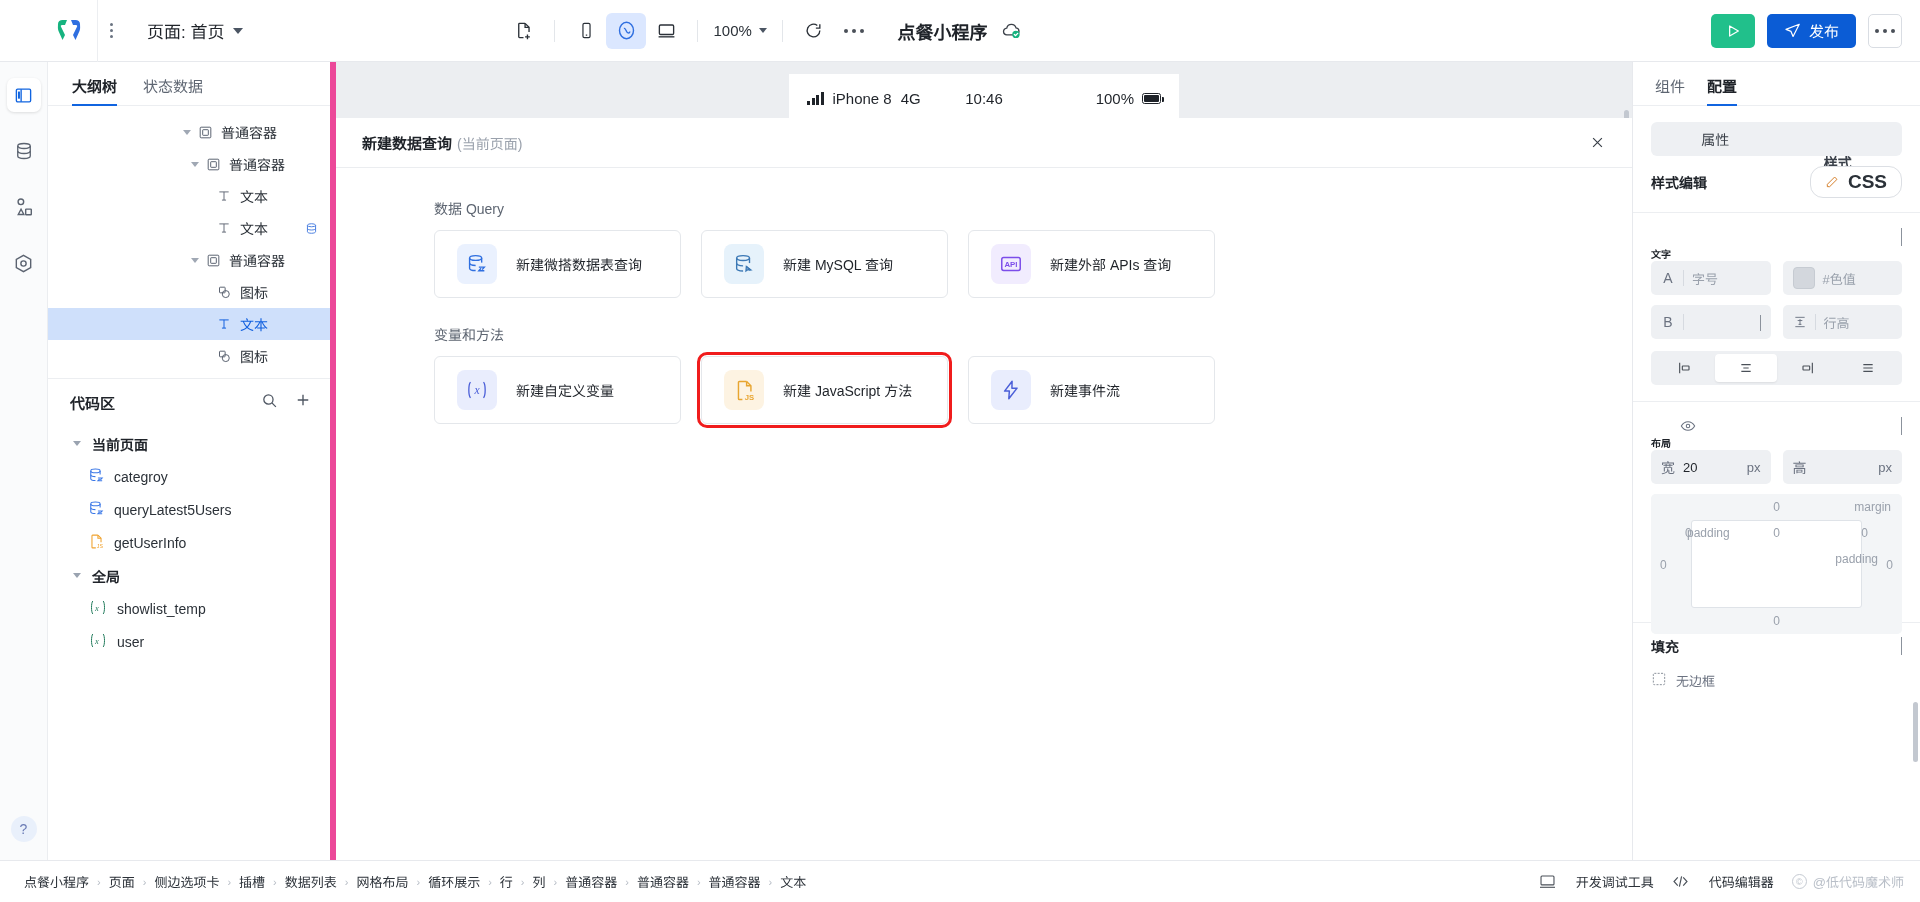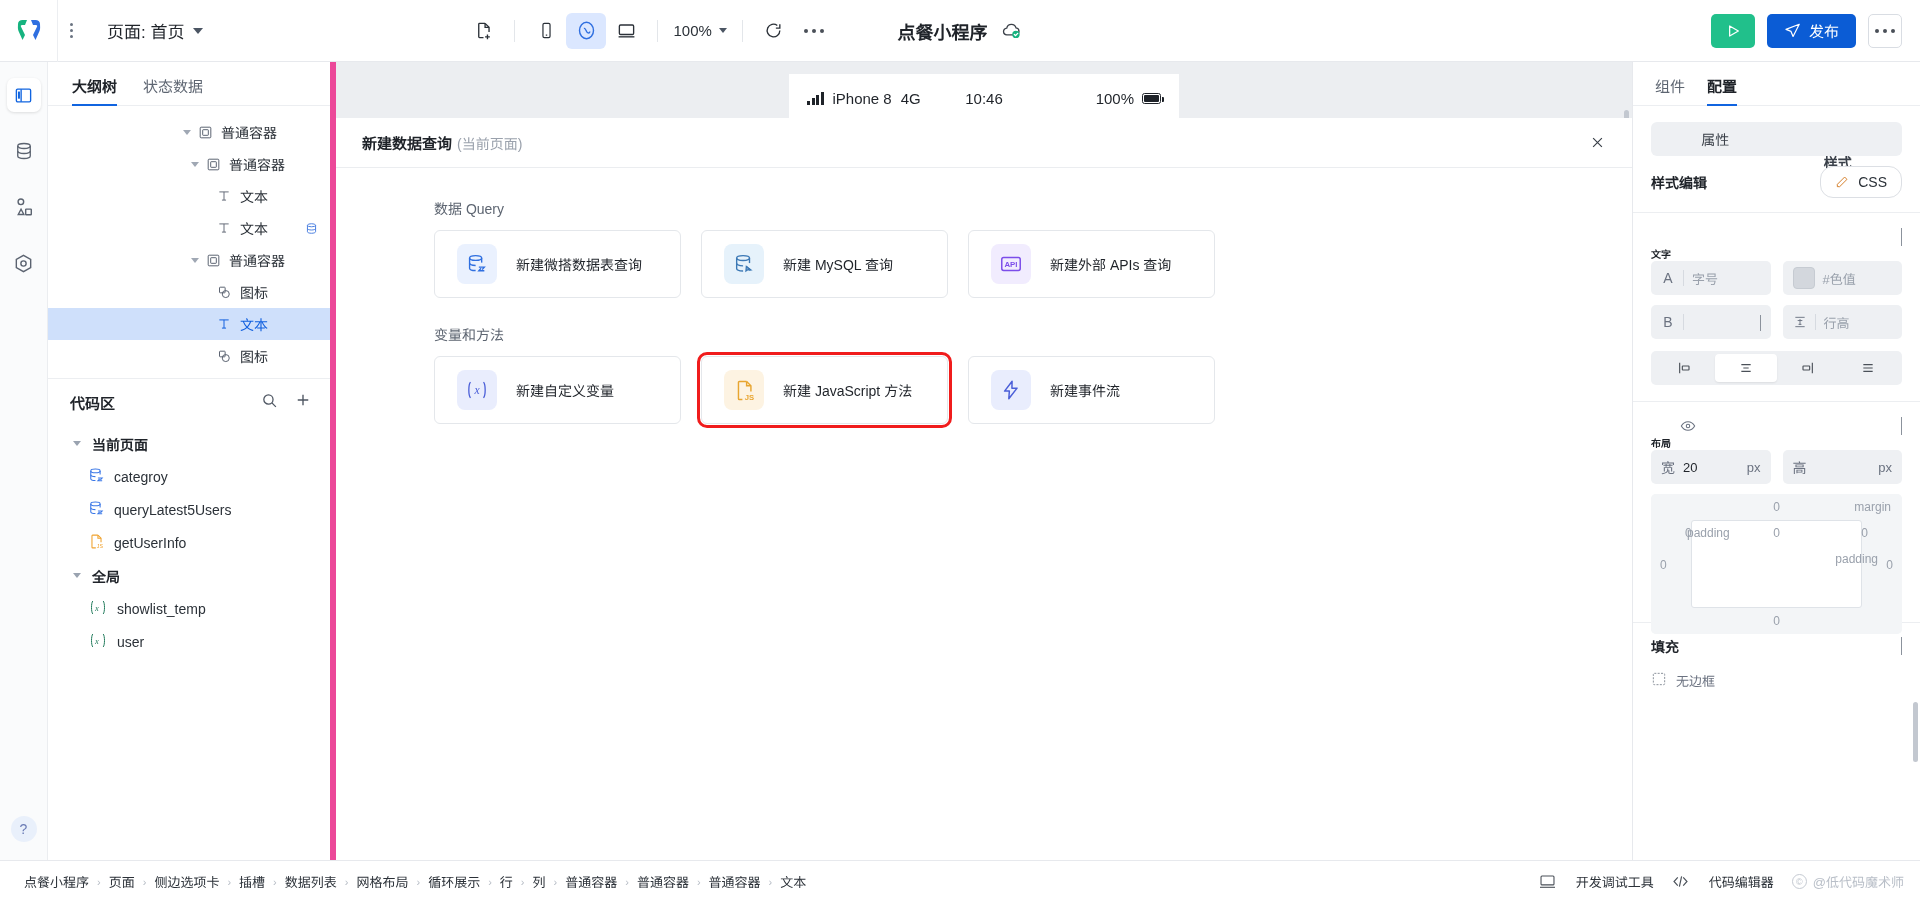--- a/index.html
+++ b/index.html
@@ -14,20 +14,21 @@
   }
   .app { position: relative; width: 1920px; height: 902px; display: flex; flex-direction: column; }
 
   
   .topbar {
     height: 62px; min-height: 62px;
     background: #ffffff;
     border-bottom: 1px solid #e7e9ed;
     display: flex; align-items: center;
     position: relative;
+    padding-left: 40px;
   }
   .logo-zone {
     width: 58px; height: 62px;
     display: flex; align-items: center; justify-content: center;
     border-right: 1px solid #eceef1;
   }
   .logo-mark { width: 26px; height: 24px; display:block; }
   .kebab-v {
     width: 26px; height: 62px; display: flex; flex-direction: column;
     align-items: center; justify-content: center; gap: 3px;
@@ -224,21 +225,21 @@
   .seg-item {
     flex: 1; display: flex; align-items: center; justify-content: center; border-radius: 4px;
     font-size: 14px; color: #3a4049; cursor: pointer;
   }
   .seg-item.active { background: #fff; font-weight: 600; box-shadow: 0 1px 2px rgba(0,0,0,.08); margin-top: 37px; }
 
   .rp-row { display: flex; align-items: center; padding: 0 18px; height: 52px; }
   .rp-label { font-size: 14px; font-weight: 600; color: #1f2329; }
   .css-btn {
     margin-left: auto; height: 32px; padding: 0 14px; border: 1px solid #dcdfe4; border-radius: 13px;
-    background: #fff; display: flex; align-items: center; gap: 9px; font-size: 14px; color: #2b3138; cursor: pointer;
+    background: #fff; display: flex; align-items: center; gap: 9px; font-size: 19px; color: #2b3138; cursor: pointer; font-weight: bold;
   }
   .rp-divider { height: 1px; background: #eceef1; margin: 4px 0 0; }
   .rp-sect {
     display: flex; align-items: center; padding: 0 18px; height: 48px;
   }
   .rp-sect .t { font-size: 10px; font-weight: 600; color: #1f2329; margin-top: 32px; }
   .rp-sect .eye { margin-left: 9px; color: #6a7280; display: flex; }
   .rp-sect .car { margin-left: auto; color: #8b929c; }
   .chev-d { width: 9px; height: 9px; border-right: 1.6px solid #8b929c; border-bottom: 1.6px solid #8b929c; transform: rotate(45deg) translate(-2px,-2px); }
 

